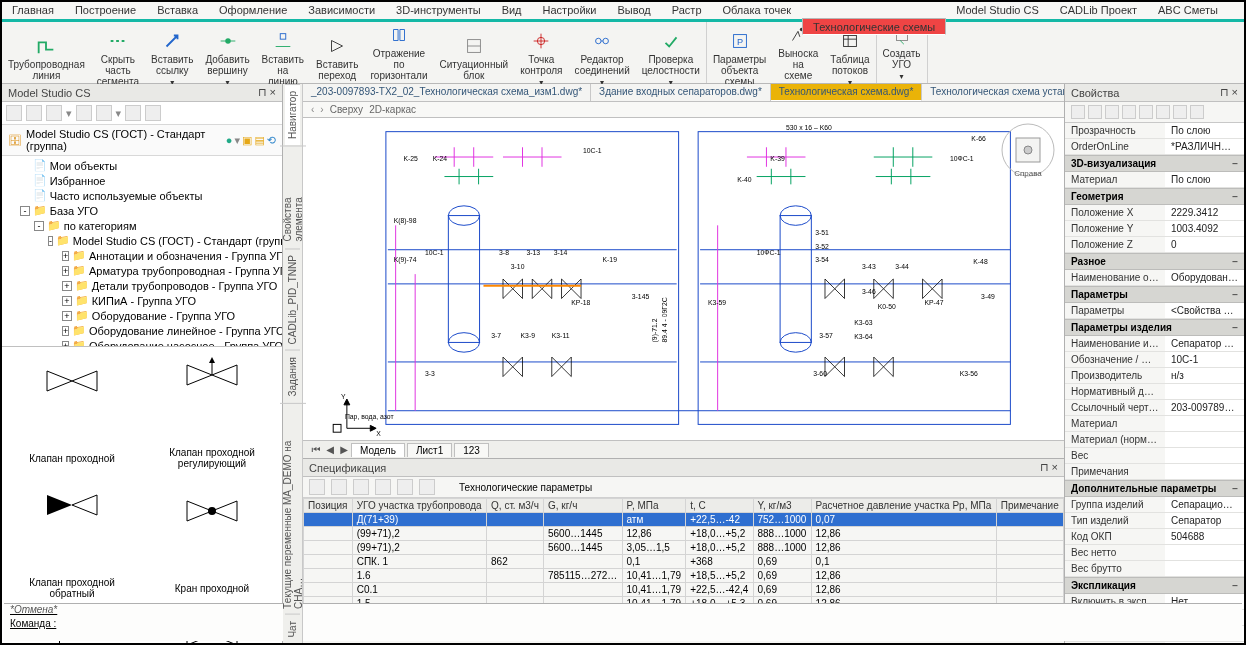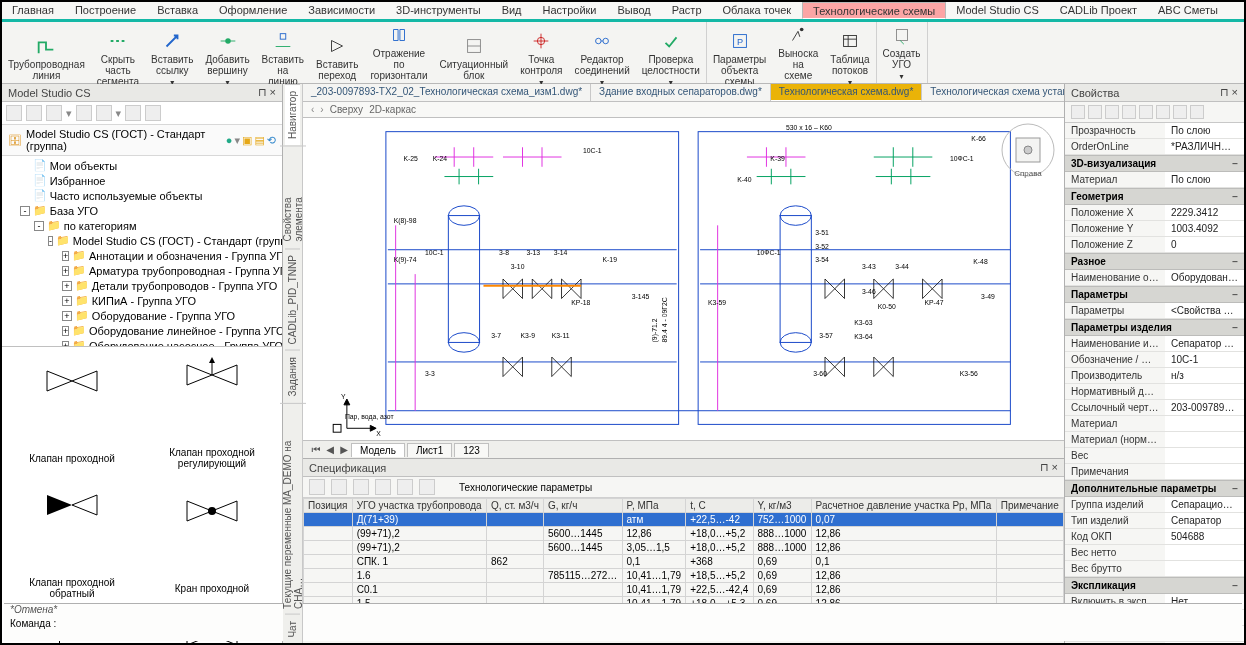--- a/index.html
+++ b/index.html
@@ -1,21 +1,21 @@
 <!DOCTYPE html>
 <html><head>
 <meta charset="utf-8">
 <style>
 * { box-sizing: border-box; margin: 0; padding: 0; font-family: "Segoe UI", Tahoma, sans-serif; }
 body { width: 1246px; height: 645px; background: #fff; border: 2px solid #000; font-size: 11px; overflow: hidden; position: relative; }
 
 
 .main-tabs { display: flex; background: #f7f7f5; border-bottom: 3px solid #14b8a6; height: 20px; }
 .main-tabs .tab { padding: 2px 10px; color: #333; cursor: pointer; border-right: 1px solid transparent; }
-.main-tabs .tab.active { background: #fca5a5; border: 1px solid #b8b8b8; border-bottom: 1px solid #fff; position: relative; top: 0; }
+.main-tabs .tab.active { background: #ef4444; border: 1px solid #b8b8b8; border-bottom: 1px solid #fff; position: relative; top: 16px; }
 
 
 .ribbon { display: flex; background: #f4f4f2; border-bottom: 1px solid #b8b8b8; height: 62px; }
 .ribbon-group { display: flex; flex-direction: column; border-right: 1px solid #d0d0d0; }
 .ribbon-group .btns { display: flex; flex: 1; }
 .ribbon-group .gname { text-align: center; font-size: 10px; color: #555; background: #ececea; border-top: 1px solid #d8d8d8; padding: 1px 4px; }
 .rbtn { display: flex; flex-direction: column; align-items: center; justify-content: center; padding: 2px 6px; cursor: pointer; font-size: 10px; text-align: center; line-height: 1.1; color: #333; }
 .rbtn .ico { width: 22px; height: 22px; margin-bottom: 2px; display: flex; align-items: center; justify-content: center; }
 .rbtn .ico svg { width: 22px; height: 22px; }
 
@@ -69,21 +69,21 @@
 
 .right-panel { width: 180px; border-left: 1px solid #b0b0b0; background: #f6f6f4; display: flex; flex-direction: column; font-size: 10px; overflow: auto; }
 .right-panel .propbar { padding: 3px 6px; border-bottom: 1px solid #c8c8c8; display: flex; gap: 3px; }
 .right-panel .propbar .mini { width: 14px; height: 14px; background: #eee; border: 1px solid #ccc; }
 .prop-section { background: #d6d6d2; border-top: 1px solid #bcbcba; border-bottom: 1px solid #bcbcba; padding: 2px 6px; font-weight: bold; display: flex; justify-content: space-between; }
 .prop-section .collapse { color: #555; cursor: pointer; }
 .prop-row { display: flex; border-bottom: 1px solid #e2e2e0; }
 .prop-row .k { flex: 0 0 100px; padding: 2px 6px; color: #333; white-space: nowrap; overflow: hidden; text-overflow: ellipsis; }
 .prop-row .v { flex: 1; padding: 2px 6px; background: #fff; color: #222; white-space: nowrap; overflow: hidden; text-overflow: ellipsis; }
 
-.cmdline { position: absolute; left: 2px; right: 2px; bottom: 2px; height: 38px; background: #fdfdfc; border-top: 1px solid #b0b0b0; font-size: 10px; }
+.cmdline { position: absolute; left: 2px; right: 2px; bottom: 2px; height: 38px; background: #fdfdfc; border-top: 1px solid #b0b0b0; font-size: 10px; text-decoration: underline; }
 .cmdline .hist { padding: 0 6px; color: #555; height: 12px; overflow: hidden; font-style: italic; }
 .cmdline .prompt { padding: 2px 6px; display: flex; align-items: center; gap: 13px; }
 .cmdline input { flex: 1; border: none; outline: none; font-size: 10px; background: transparent; }
 </style>
 </head>
 <body>
 
 <div class="main-tabs" id="mainTabs">
     <div class="tab">Главная</div>
     <div class="tab">Построение</div>

